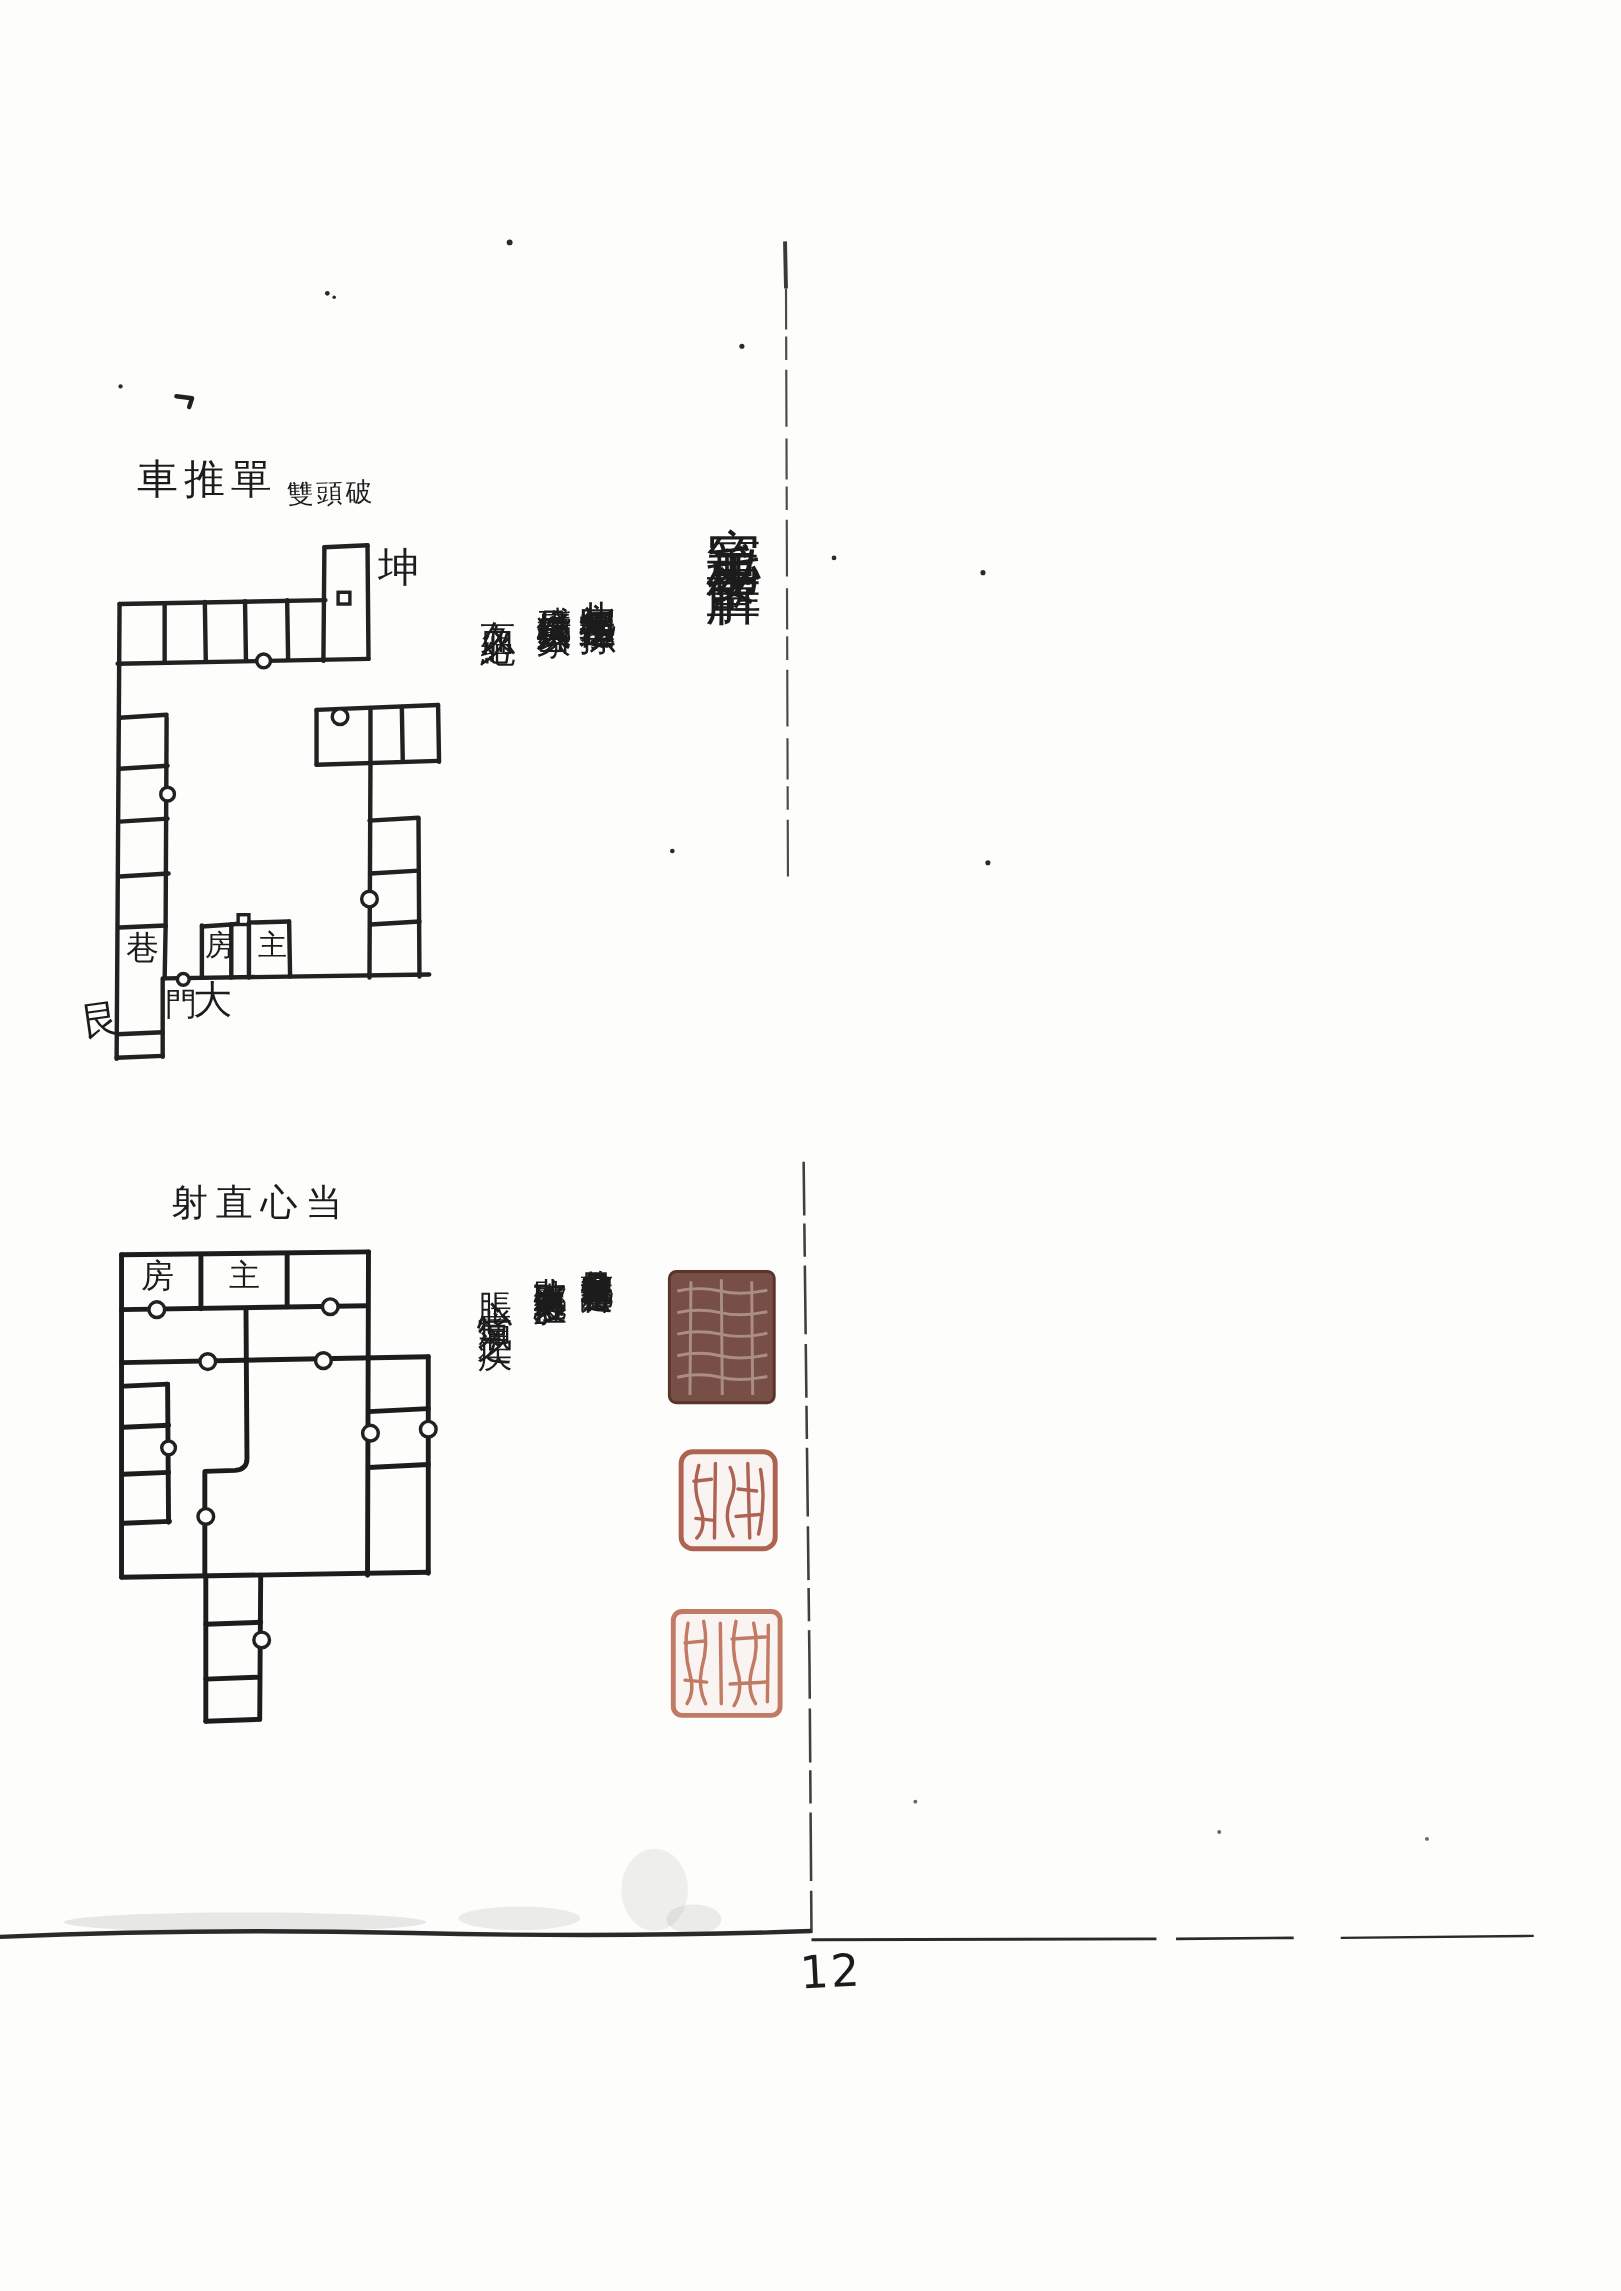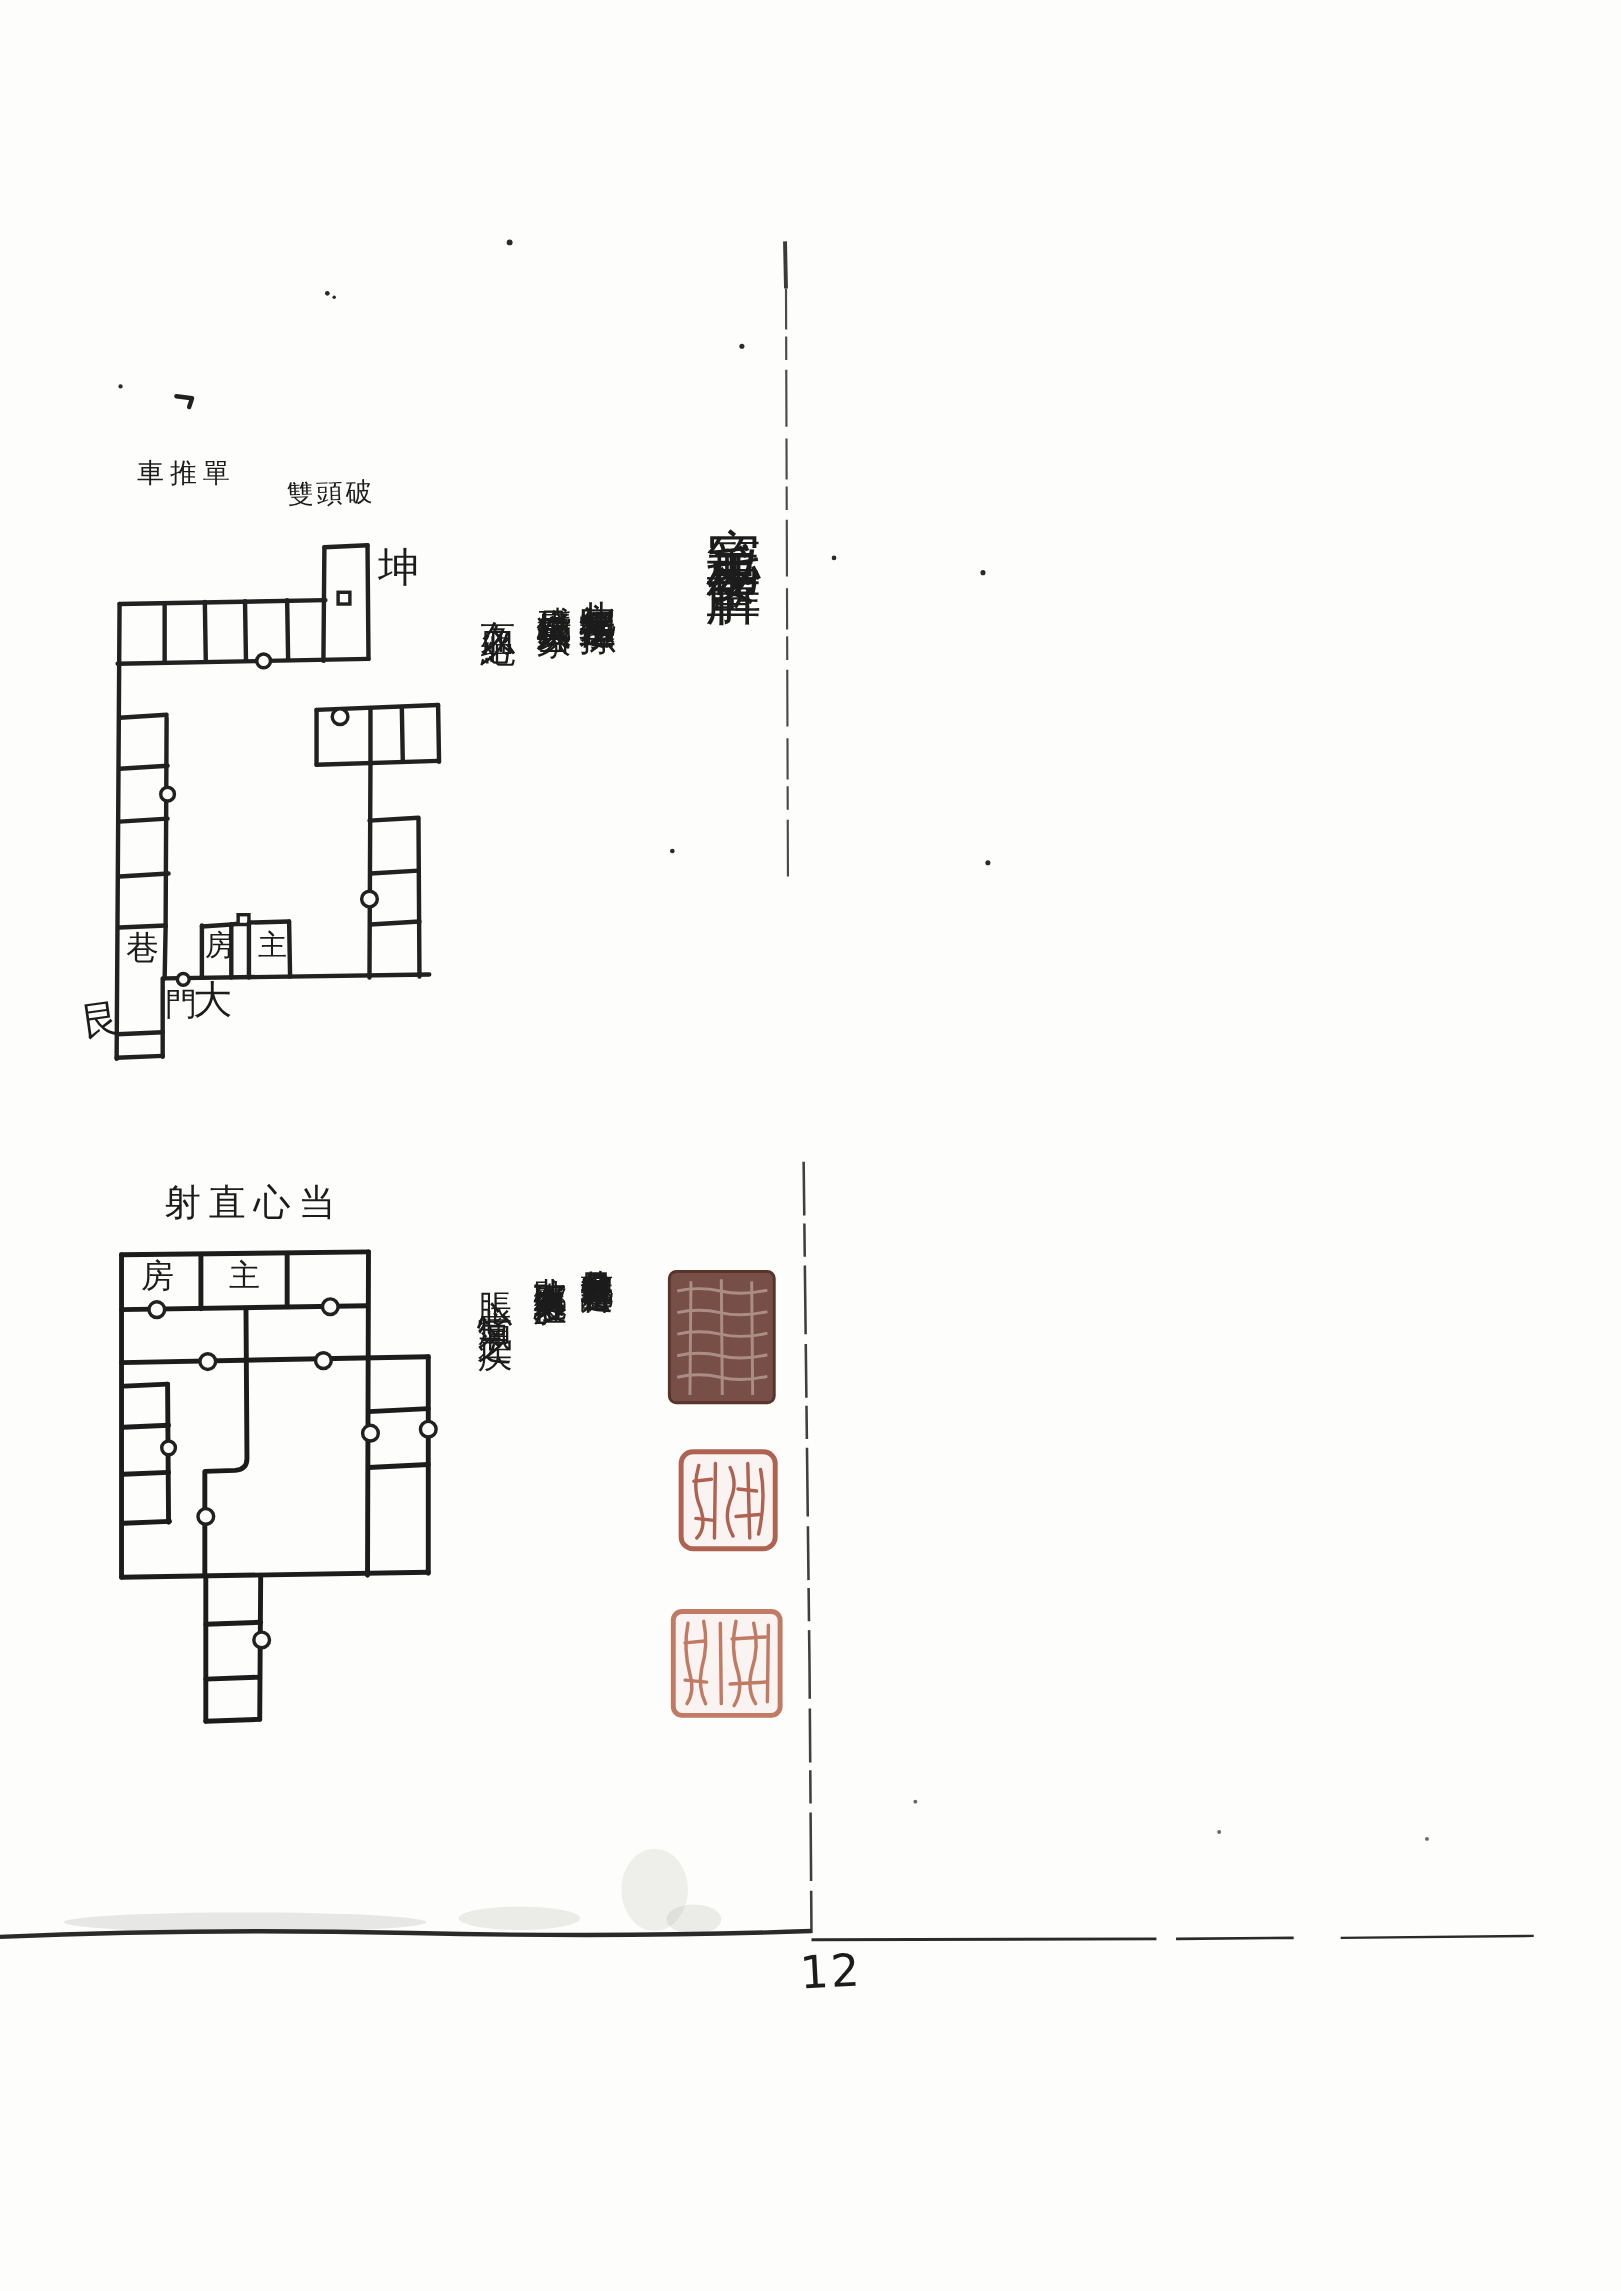--- a/index.html
+++ b/index.html
@@ -214,35 +214,35 @@
       <circle cx="334" cy="299" r="2.4"></circle>
       <circle cx="341" cy="303" r="1.8"></circle>
       <circle cx="934" cy="1838" r="2" opacity="0.7"></circle>
       <circle cx="1244" cy="1869" r="2" opacity="0.7"></circle>
       <circle cx="1456" cy="1876" r="2" opacity="0.7"></circle>
     </g>
   </svg>
 
   <div class="abs vtext" style="left:706px;top:482px;font-size:55px;letter-spacing:9.8px;">宅第秘要畫解</div>
 
-  <div class="abs htext" style="left:137px;top:459px;font-size:27px;letter-spacing:5.9px;">車推單</div>
+  <div class="abs htext" style="left:137px;top:459px;font-size:41px;letter-spacing:5.9px;">車推單</div>
   <div class="abs htext" style="left:287px;top:480px;font-size:26.5px;letter-spacing:2.9px;transform:rotate(-2deg);">雙頭破</div>
   <div class="abs htext" style="left:378px;top:547px;font-size:41px;">坤</div>
   <div class="abs htext" style="left:82px;top:1000px;font-size:39px;transform:rotate(-8deg);">艮</div>
   <div class="abs htext" style="left:126px;top:931px;font-size:33px;">巷</div>
   <div class="abs htext" style="left:205px;top:931px;font-size:29px;">房</div>
   <div class="abs htext" style="left:258px;top:931px;font-size:29px;">主</div>
   <div class="abs htext" style="left:193px;top:980px;font-size:39px;">大</div>
   <div class="abs htext" style="left:165px;top:988px;font-size:32px;">門</div>
 
   <div class="abs vtext" style="left:579px;top:571px;font-size:37px;letter-spacing:2px;">此宅初年主富運尽子孫</div>
   <div class="abs vtext" style="left:536px;top:578px;font-size:35px;letter-spacing:2px;">殘疾且橫夭寡婦当家</div>
   <div class="abs vtext" style="left:480px;top:593px;font-size:35px;letter-spacing:3.9px;">久而必絶</div>
 
-  <div class="abs htext" style="left:164px;top:1184px;font-size:37px;letter-spacing:7.8px;">射直心当</div>
+  <div class="abs htext" style="left:171px;top:1184px;font-size:37px;letter-spacing:7.8px;">射直心当</div>
   <div class="abs htext" style="left:141px;top:1259px;font-size:33px;">房</div>
   <div class="abs htext" style="left:229px;top:1260px;font-size:31px;">主</div>
 
   <div class="abs vtext" style="left:581px;top:1243px;font-size:33px;letter-spacing:1px;">此宅多瞽目且尅妻官訟口舌是</div>
   <div class="abs vtext" style="left:534px;top:1251px;font-size:33px;letter-spacing:1.5px;">非破敗賣鄉久而必絶復多肚</div>
   <div class="abs vtext" style="left:477px;top:1264px;font-size:35px;letter-spacing:8.8px;">脹心痛氣之疾</div>
 
   <div class="abs htext pagenum" style="left:800px;top:1949px;font-size:45px;">12</div>
 
 </div>

